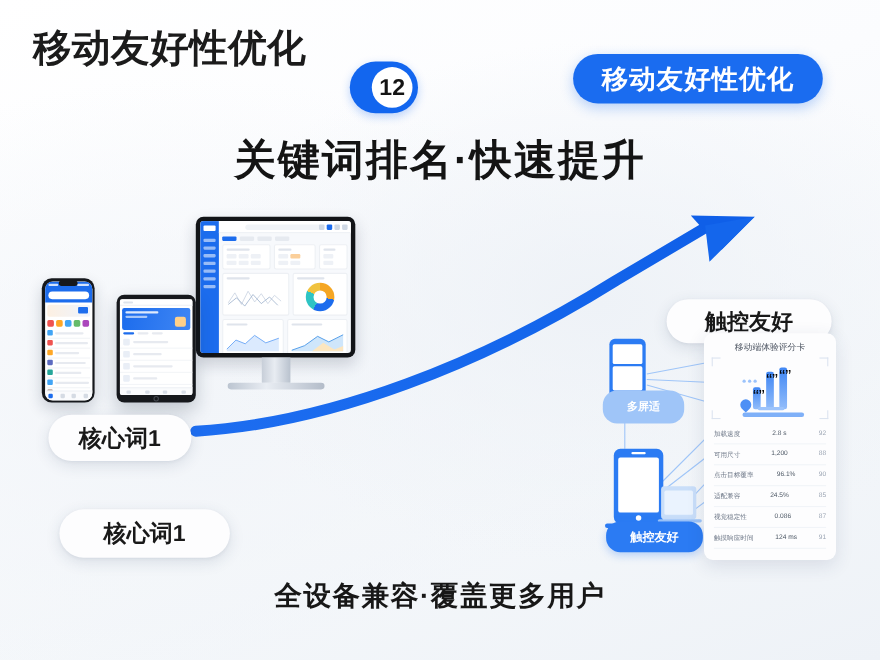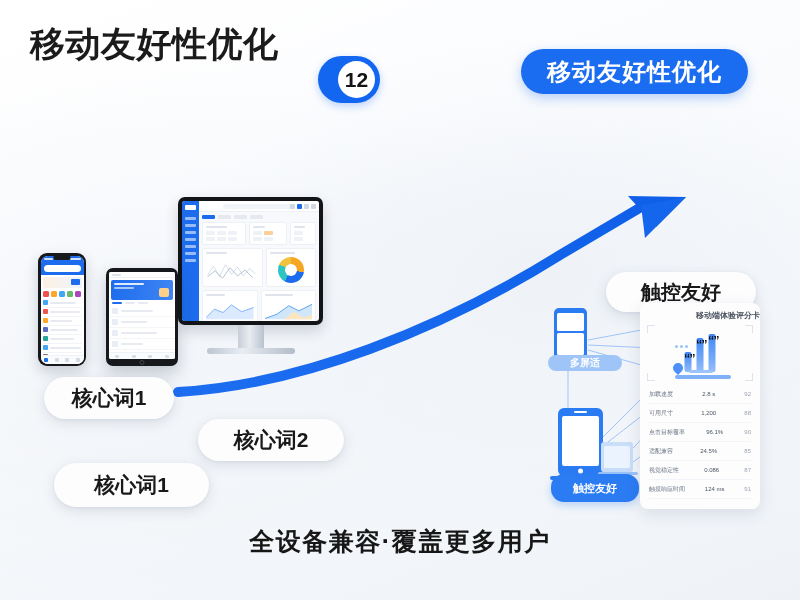--- a/index.html
+++ b/index.html
@@ -179,21 +179,21 @@
   #touch { left:606px; top:272px; width:150px; height:40px; font-size:20px; }
 
   
   .minicard {
     position:absolute; left:640px; top:303px; width:120px; height:206px;
     background:#fdfdfe; border-radius:8px;
     box-shadow:0 5px 16px rgba(40,60,95,.12);
     overflow:hidden;
   }
   .mc-title {
-    text-align:right; font-size:8px; font-weight:700;
+    text-align:center; font-size:8px; font-weight:400;
     color:#4a525f; padding:7px 0 4px;
     filter:blur(.35px);
   }
   .mc-hero { position:relative; height:56px; margin:0 7px; }
   .mc-hero .br { position:absolute; width:8px; height:8px; border:1px solid #dce4f0; }
   .mc-hero .tl { left:0; top:0; border-right:0; border-bottom:0; }
   .mc-hero .tr { right:0; top:0; border-left:0; border-bottom:0; }
   .mc-hero .bl { left:0; bottom:0; border-right:0; border-top:0; }
   .mc-hero .brr { right:0; bottom:0; border-left:0; border-top:0; }
   .mc-bars { position:absolute; left:50%; top:9px; transform:translateX(-50%); display:flex; align-items:flex-end; gap:5px; height:38px; }
@@ -209,21 +209,21 @@
   .mc-row .v { color:#4b5663; }
   .mc-row .s { color:#9aa4b2; }
 
   
   #diagram { position:absolute; left:540px; top:300px; width:120px; height:215px; }
   .bpill {
     position:absolute; display:flex; align-items:center; justify-content:center;
     background:#2b7bf3; color:#fff; border-radius:13px;
     font-size:11px; font-weight:700; white-space:nowrap;
   }
-  #bp-top { left:548px; top:355px; width:74px; height:16px; background:#9fc5f8; color:#fff; font-size:10px; }
+  #bp-top { left:548px; top:355px; width:74px; height:30px; background:#9fc5f8; color:#fff; font-size:10px; }
   #bp-bot { left:551px; top:474px; width:88px; height:28px; background:#2b7bf3; box-shadow:0 3px 8px rgba(43,123,243,.3); }
 
   
   .footer {
     position:absolute; left:0; right:0; bottom:42px;
     text-align:center; font-size:25px; font-weight:700;
     color:#171717; letter-spacing:1.5px;
   }
 </style>
 </head>
@@ -245,20 +245,21 @@
   </svg>
 
   <div class="hdr-title">移动友好性优化</div>
 
   <div class="top-badge">
     <span class="tnum">12</span>
   </div>
 
   <div class="pill-blue-top">移动友好性优化</div>
 
+  <div class="hdr-sub">关键词排名·快速提升</div>
 
   <div class="monitor">
     <div class="mon-bezel">
       <div class="mon-screen">
         <div class="dash-side">
           <i class="logo"></i>
           <i></i>
             <i></i>
           <i></i>
             <i></i>
@@ -449,21 +450,20 @@
           <s class="on"></s>
           <s></s>
           <s></s>
           <s></s>
         </div>
       </div>
     </div>
   </div>
 
   <div class="wpill" id="kw1">核心词1</div>
-  <div class="wpill" id="kw2">核心词2</div>
   <div class="wpill" id="kw3">核心词1</div>
   <div class="wpill" id="touch">触控友好</div>
 
   <svg id="diagram" viewBox="0 0 120 215">
 
     <g stroke="#9fc5f8" stroke-width="1" fill="none">
       <line x1="48" y1="40" x2="112" y2="28"></line>
       <line x1="48" y1="45" x2="112" y2="48"></line>
       <line x1="48" y1="50" x2="112" y2="68"></line>
       <line x1="55" y1="145" x2="112" y2="88"></line>

